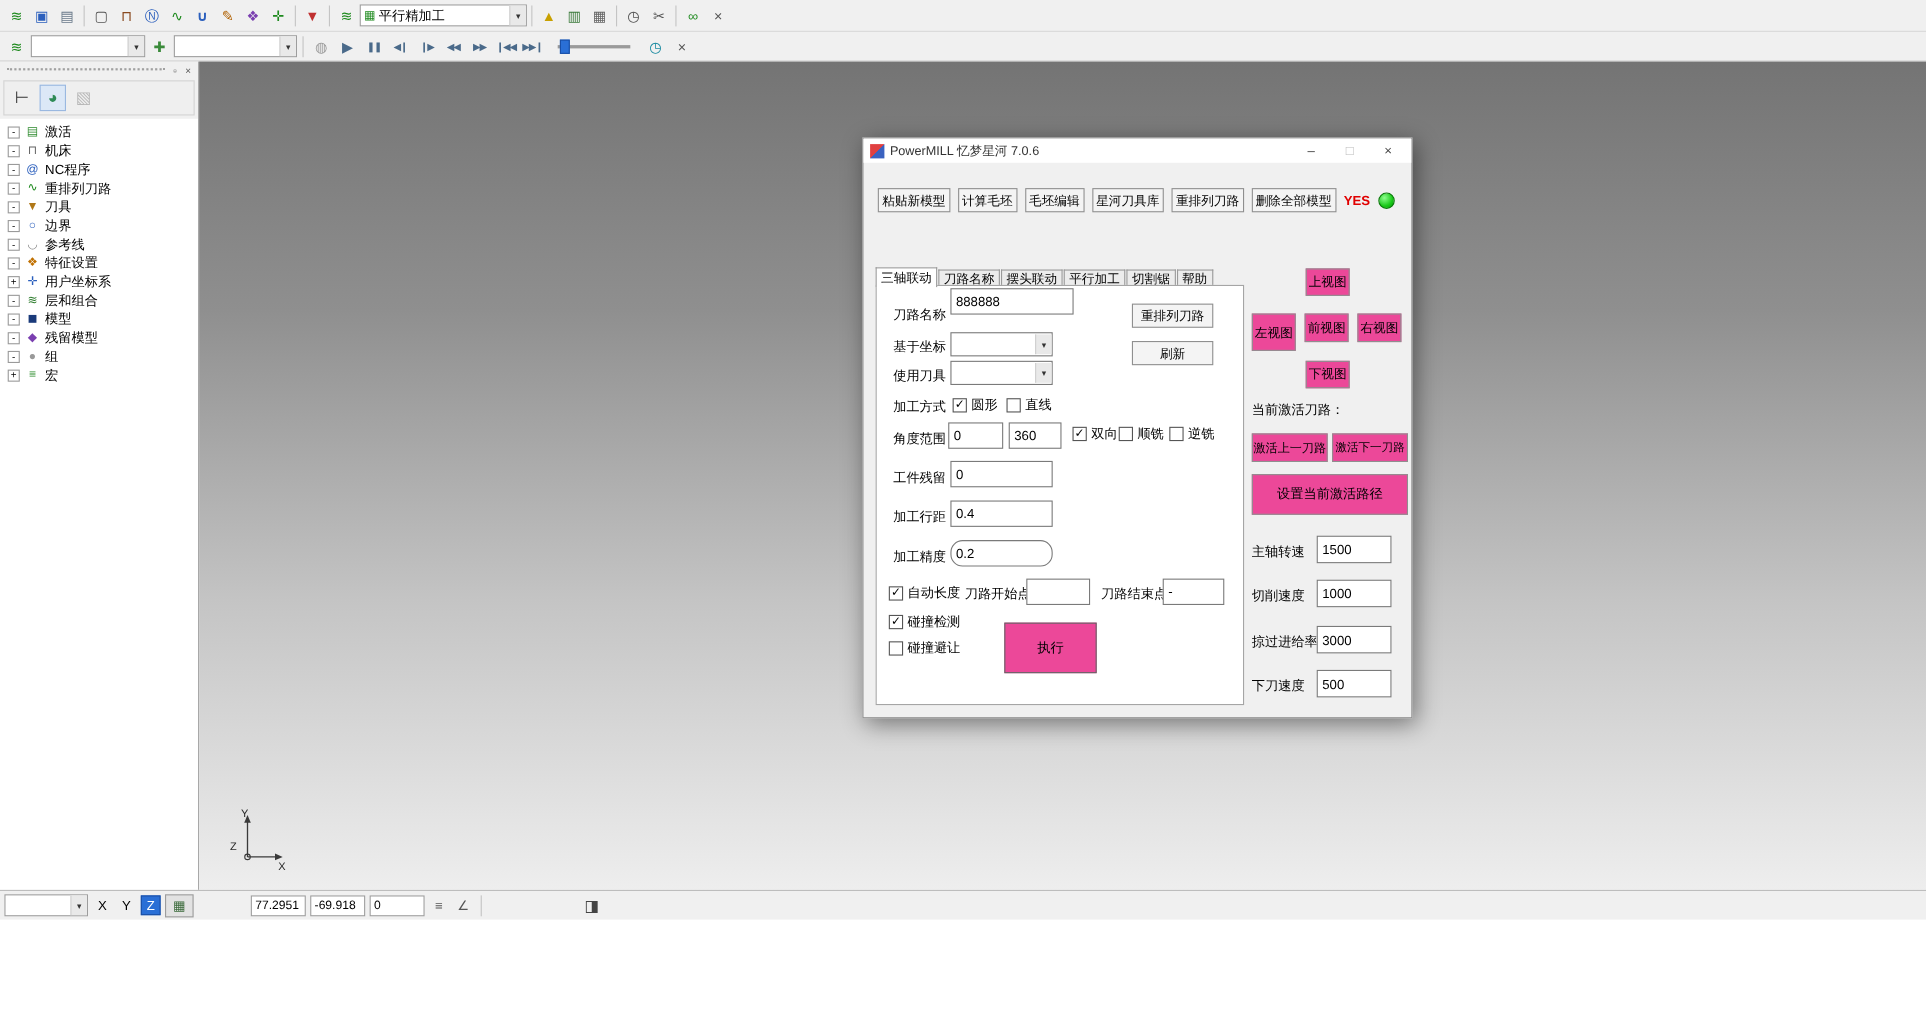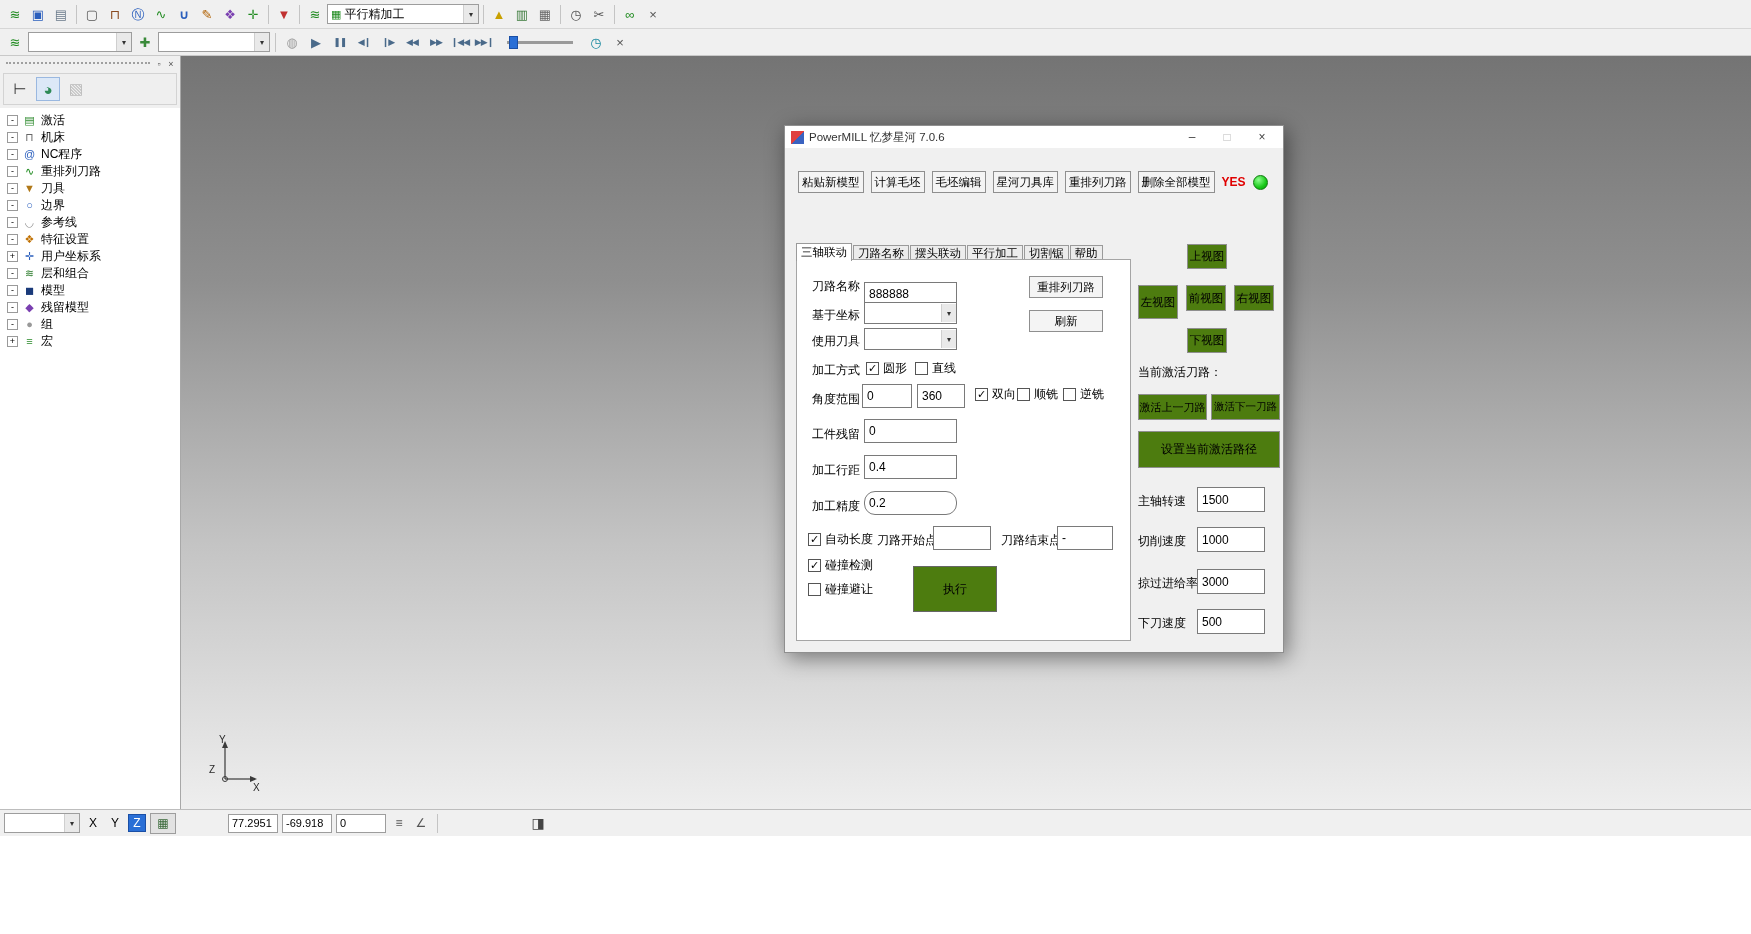--- a/index.html
+++ b/index.html
@@ -68,21 +68,21 @@
 .magenta{color:#e800e8;font-weight:bold;font-size:12px;white-space:nowrap}
 .dtabs{position:absolute;left:11px;top:117px;display:flex;align-items:flex-end}
 .dtab{height:16px;padding:0 4px;font-size:11.5px;display:flex;align-items:center;border:1px solid #9a9a9a;border-bottom:none;background:#ececec;margin-right:1px;white-space:nowrap}
 .dtab.active{height:18px;background:#fff;position:relative;z-index:3}
 .dpanel{position:absolute;left:11px;top:133px;width:335px;height:382px;background:#fff;border:1px solid #a5a5a5}
 .lbl{position:absolute;font-size:12px;white-space:nowrap}
 .inp{position:absolute;height:24px;border:1px solid #7a7a7a;background:#fff;font-size:12px;padding:0 4px;font-family:inherit}
 .ddl{position:absolute;height:22px;border:1px solid #7a7a7a;background:#fff;display:flex;align-items:center}
 .cb{position:absolute;display:flex;align-items:center;gap:4px;font-size:12px;white-space:nowrap}
 .cbbox{width:13px;height:13px;border:1px solid #555;background:#fff;display:flex;align-items:center;justify-content:center;font-size:11px;line-height:1;font-weight:bold;flex:none}
-.pbtn{position:absolute;background:#4d7c0f;border:1px solid #8f8f8f;display:flex;align-items:center;justify-content:center;font-family:inherit;font-size:11.5px;white-space:nowrap}
+.pbtn{position:absolute;background:#ec4899;border:1px solid #8f8f8f;display:flex;align-items:center;justify-content:center;font-family:inherit;font-size:11.5px;white-space:nowrap}
 </style>
 </head>
 <body>
 
 <div class="app">
 
   <div class="toolbar1">
     <span class="tbi" style="color:#1e8a1e">≋</span>
     <span class="tbi" style="color:#2b5fbd">▣</span>
     <span class="tbi" style="color:#6a7a8a">▤</span>
@@ -287,21 +287,21 @@
       <span class="dtab active">三轴联动</span>
       <span class="dtab">刀路名称</span>
       <span class="dtab">摆头联动</span>
       <span class="dtab">平行加工</span>
       <span class="dtab">切割锯</span>
       <span class="dtab">帮助</span>
     </div>
 
     <div class="dpanel">
       <span class="lbl" style="left:15px;top:18px">刀路名称</span>
-      <input class="inp" style="left: 67px; top: 22px; width: 93px;" value="888888">
+      <input class="inp" style="left: 67px; top: 2px; width: 112px;" value="888888">
       <button class="btn" style="position:absolute;left:232px;top:16px;width:74px">重排列刀路</button>
 
       <span class="lbl" style="left:15px;top:47px">基于坐标</span>
       <div class="ddl" style="left:67px;top:42px;width:93px">
         <span class="dd-arr">▾</span>
       </div>
       <button class="btn" style="position:absolute;left:232px;top:50px;width:74px">刷新</button>
 
       <span class="lbl" style="left:15px;top:73px">使用刀具</span>
       <div class="ddl" style="left:67px;top:68px;width:93px">

